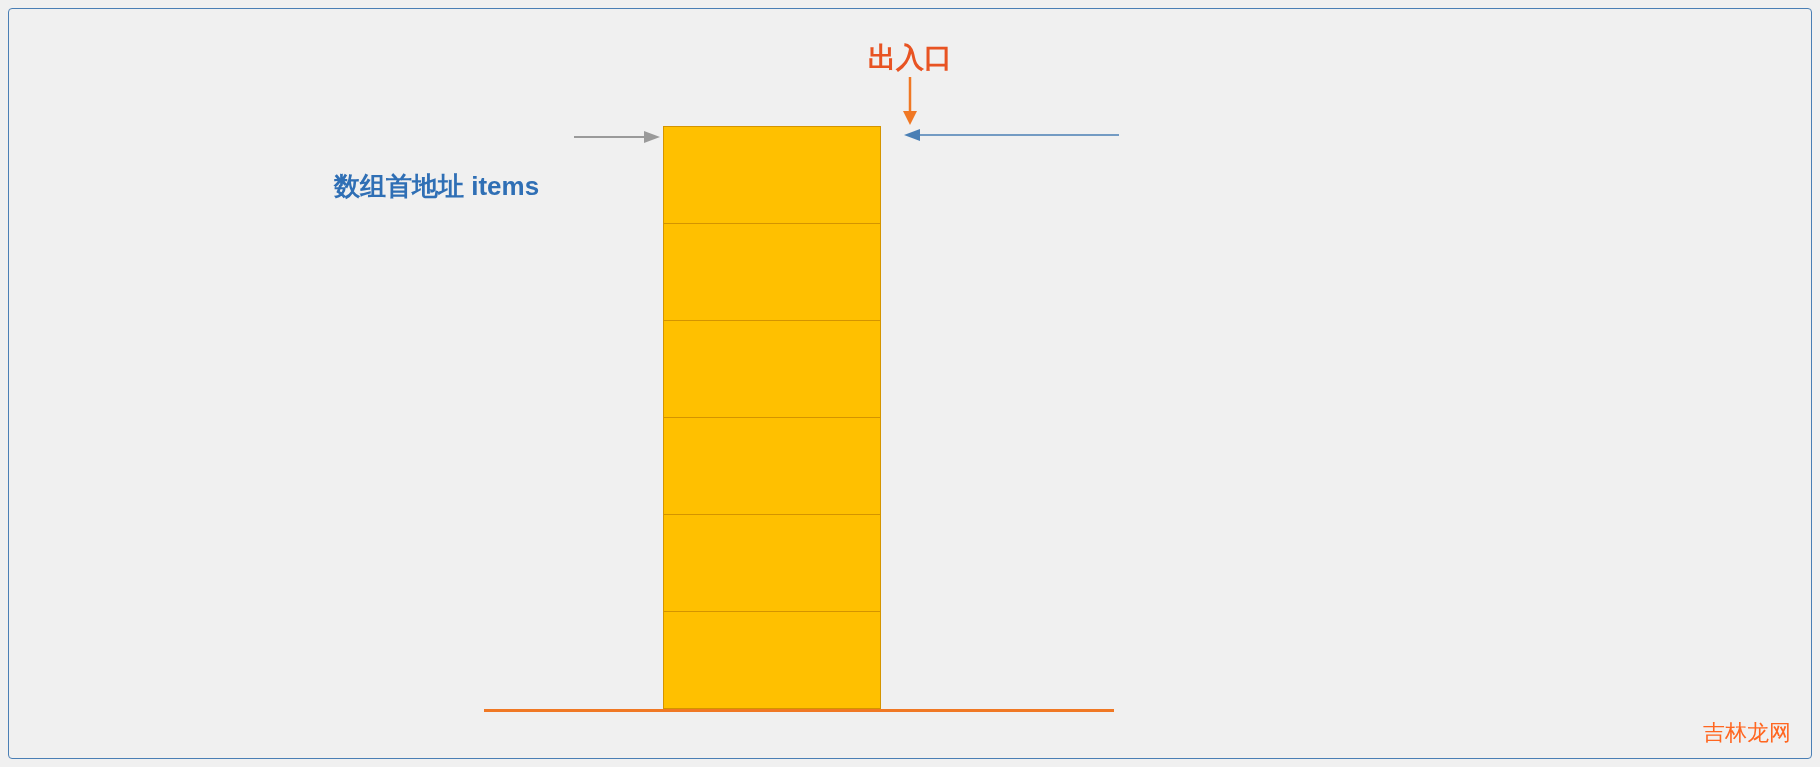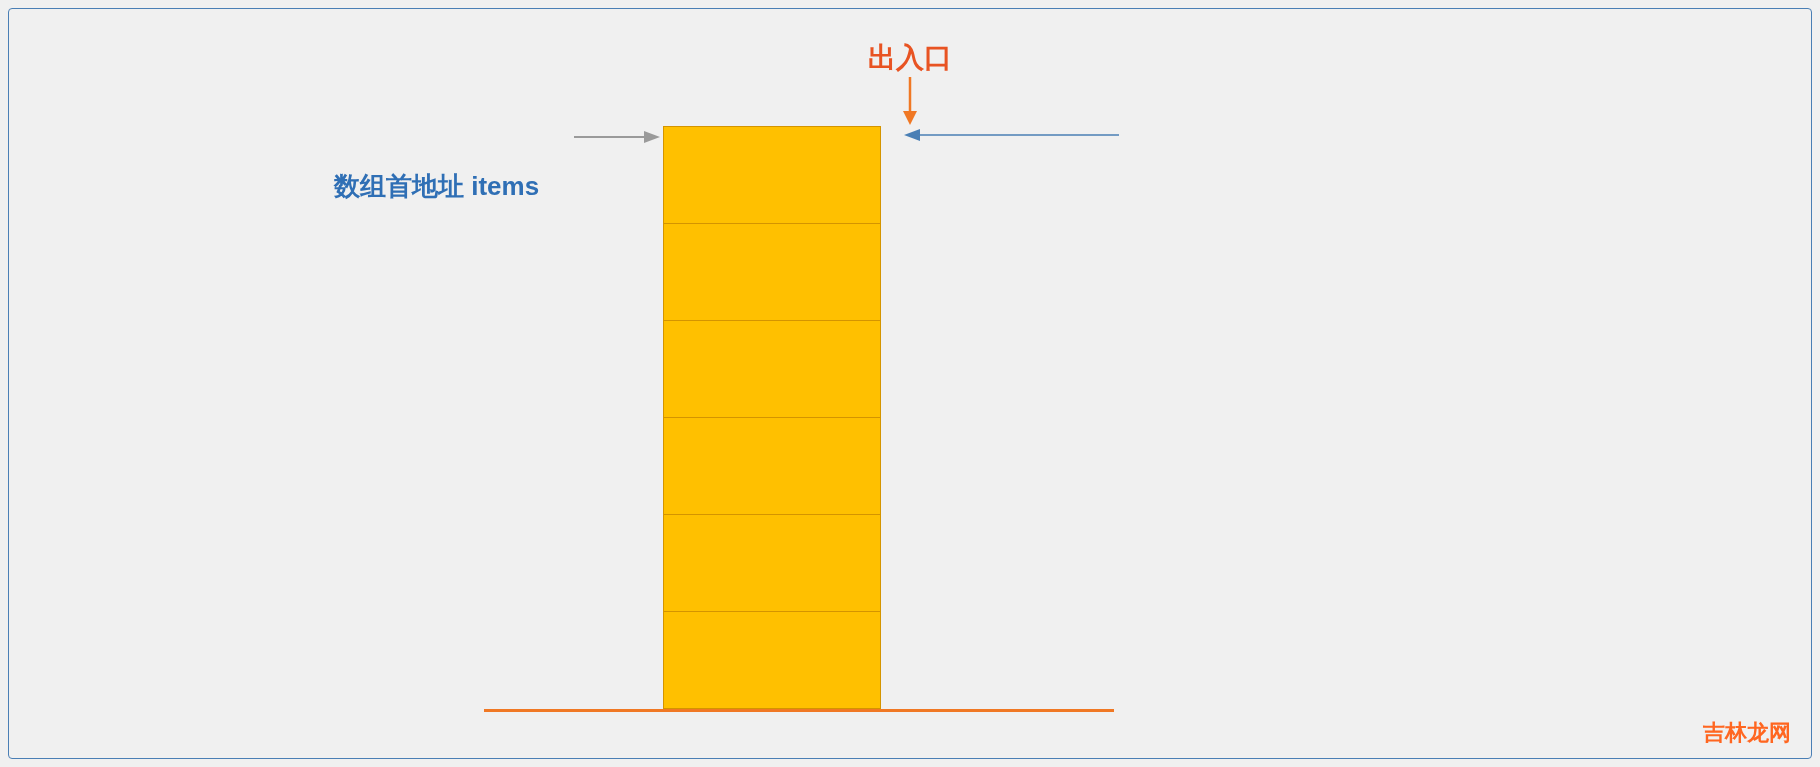--- a/index.html
+++ b/index.html
@@ -82,21 +82,21 @@
       position: absolute;
       top: 118px;
       left: 895px;
     }
     .watermark {
       position: absolute;
       bottom: 10px;
       right: 20px;
       color: #ff6620;
       font-size: 22px;
-      font-weight: bold;
+      font-weight: normal;
     }
   </style>
 </head>
 <body>
 
 <div class="frame">
 
   <div class="entry-label">出入口</div>
 
   <div class="entry-arrow">

